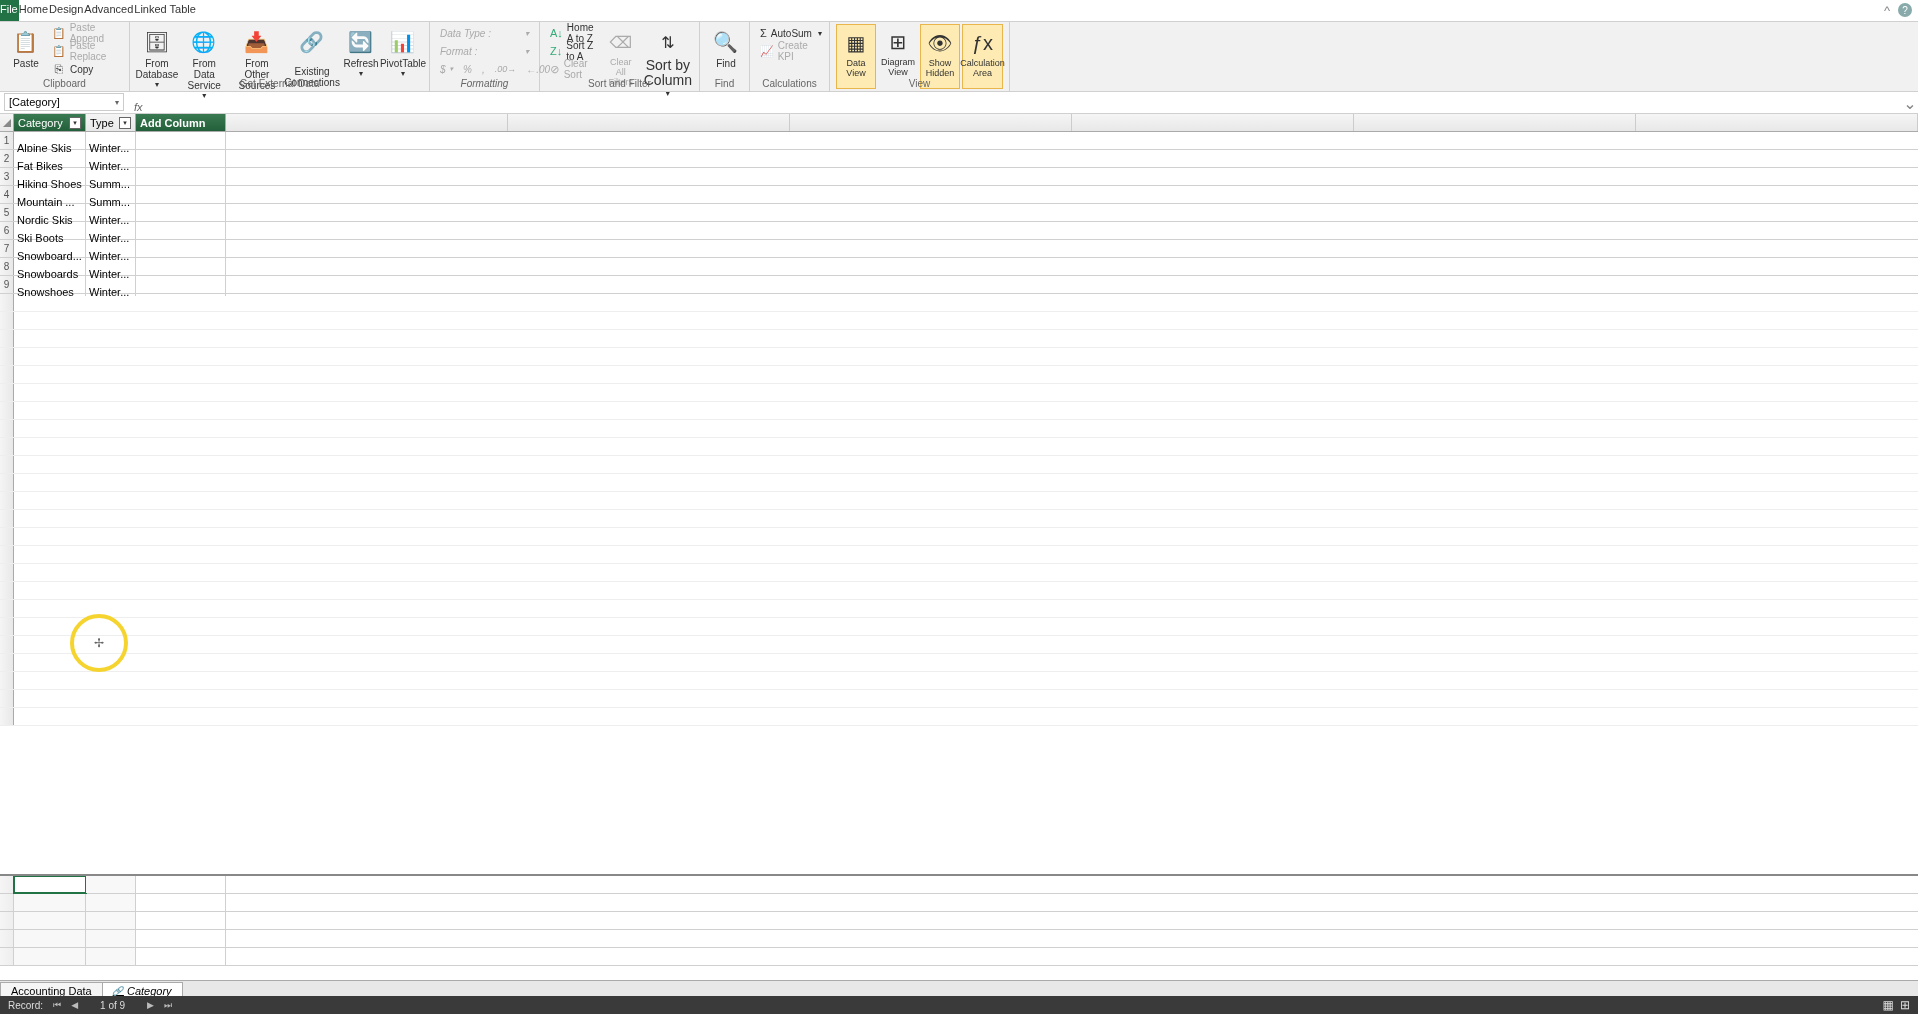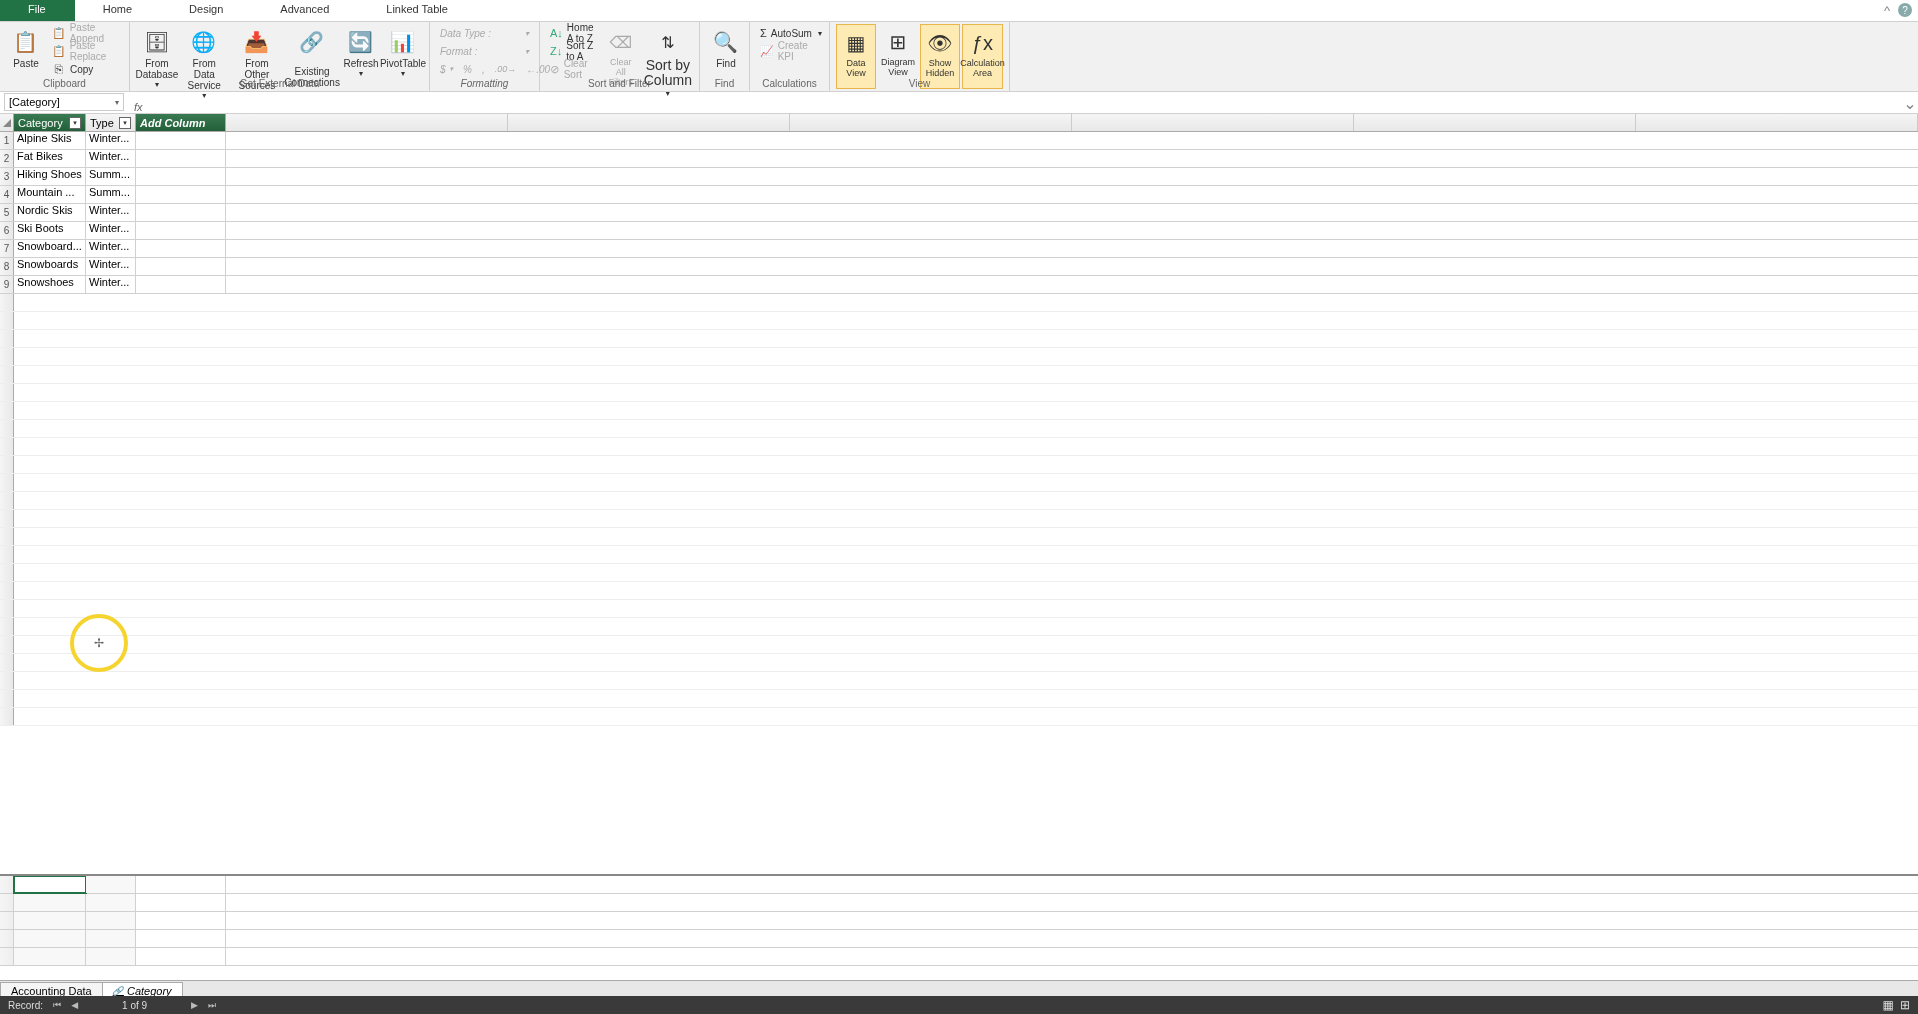--- a/index.html
+++ b/index.html
@@ -1,20 +1,20 @@
 <!DOCTYPE html>
 <html><head>
 <meta charset="utf-8">
 <style>
 * { margin: 0; padding: 0; box-sizing: border-box; font-family: 'Segoe UI', Tahoma, sans-serif; }
 body { background: #fff; overflow: hidden; width: 1918px; height: 1014px; position: relative; }
 
 
 .tab-bar { height: 22px; background: #fff; display: flex; border-bottom: 1px solid #d0d0d0; }
-.tab { padding: 3px 28px; font-size: 11px; color: #333; cursor: pointer; border-right: 1px solid transparent; }
+.tab { padding: 3px 0; font-size: 11px; color: #333; cursor: pointer; border-right: 1px solid transparent; }
 .tab.active { background: #217346; color: #fff; }
 
 
 .ribbon { height: 70px; background: #f1f1f1; border-bottom: 1px solid #d0d0d0; display: flex; }
 .ribbon-group { border-right: 1px solid #d0d0d0; padding: 2px 6px; display: flex; flex-direction: column; justify-content: space-between; position: relative; }
 .ribbon-group-label { font-size: 10px; color: #666; text-align: center; padding-bottom: 1px; position: absolute; bottom: 1px; left: 0; right: 0; }
 .ribbon-buttons { display: flex; gap: 2px; flex: 1; }
 .ribbon-big-btn { display: flex; flex-direction: column; align-items: center; justify-content: flex-start; padding: 2px 4px; cursor: pointer; font-size: 10px; color: #333; text-align: center; min-width: 40px; }
 .ribbon-big-btn .icon { width: 32px; height: 32px; display: flex; align-items: center; justify-content: center; font-size: 20px; }
 .ribbon-small-btn { display: flex; align-items: center; gap: 4px; padding: 1px 4px; font-size: 10px; color: #333; cursor: pointer; height: 18px; }
@@ -37,27 +37,27 @@
 
 
 .grid-container { position: absolute; top: 114px; bottom: 30px; left: 0; right: 0; overflow: hidden; background: #fff; }
 .grid-header { height: 18px; background: linear-gradient(#f5f5f5, #e8e8e8); border-bottom: 1px solid #aaa; display: flex; }
 .corner-cell { width: 14px; border-right: 1px solid #aaa; background: linear-gradient(#f5f5f5,#e8e8e8); display:flex; align-items:center; justify-content:center; }
 .corner-cell svg { width:8px; height:8px; }
 .col-header { border-right: 1px solid #aaa; font-size: 11px; padding: 1px 4px; display: flex; align-items: center; justify-content: space-between; position: relative; }
 .col-header.selected { background: linear-gradient(#3a7a52, #225f3a); color: #fff; }
 .col-header .filter-icon { width: 12px; height: 12px; background: #fff; border: 1px solid #666; display: flex; align-items: center; justify-content: center; font-size: 7px; color: #333; }
 .col-header.selected .filter-icon { background:#fff; color:#333; }
-.col-header.add-col { font-style: italic; font-weight: bold; background: linear-gradient(#3a7a52, #225f3a); color:#fff; }
+.col-header.add-col { font-weight: bold; background: linear-gradient(#3a7a52, #225f3a); color:#fff; }
 .empty-col { flex: 1; border-right: 1px solid #ccc; }
 
 .grid-body { position: absolute; top: 18px; bottom: 110px; left: 0; right: 0; overflow: hidden; }
 .grid-row { height: 18px; display: flex; border-bottom: 1px solid #d0d0d0; }
 .row-header { width: 14px; background: linear-gradient(to right,#f5f5f5,#e8e8e8); border-right: 1px solid #aaa; font-size: 10px; color: #555; display: flex; align-items: center; justify-content: center; }
-.cell { border-right: 1px solid #d0d0d0; font-size: 11px; padding: 0 3px; overflow: hidden; white-space: nowrap; text-overflow: ellipsis; }
+.cell { border-right: 1px solid #d0d0d0; font-size: 11px; padding: 10px 3px; overflow: hidden; white-space: nowrap; text-overflow: ellipsis; }
 .cell.c0 { width: 72px; }
 .cell.c1 { width: 50px; }
 .cell.c2 { width: 90px; }
 .cell-empty { flex: 1; }
 .empty-grid-row { height: 18px; border-bottom: 1px solid #eee; display:flex; }
 .empty-grid-row .row-header { width:14px; }
 
 
 .summary-panel { position: absolute; bottom: 0; left: 0; right: 0; height: 110px; border-top: 2px solid #888; background: #fff; overflow:hidden; }
 .summary-row { height: 18px; border-bottom: 1px solid #d0d0d0; display: flex; }
@@ -484,21 +484,21 @@
     <span class="link-icon">🔗</span>
     <span>Category</span>
   </div>
 </div>
 
 <div class="status-bar">
   <div class="record-nav">
     <span>Record:</span>
     <span class="nav-btn">⏮</span>
     <span class="nav-btn">◀</span>
-    <span style="margin:0 34px;">1 of 9</span>
+    <span style="margin:0 12px;">1 of 9</span>
     <span class="nav-btn">▶</span>
     <span class="nav-btn">⏭</span>
   </div>
   <div class="view-icons">
     <span>▦</span>
     <span>⊞</span>
   </div>
 </div>
 
 </body></html>

